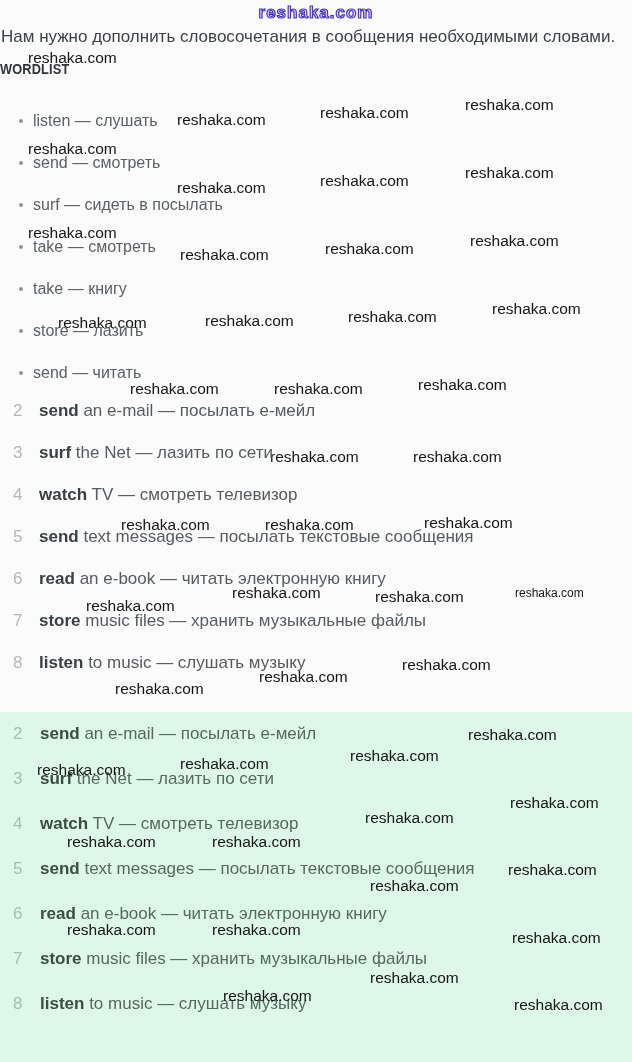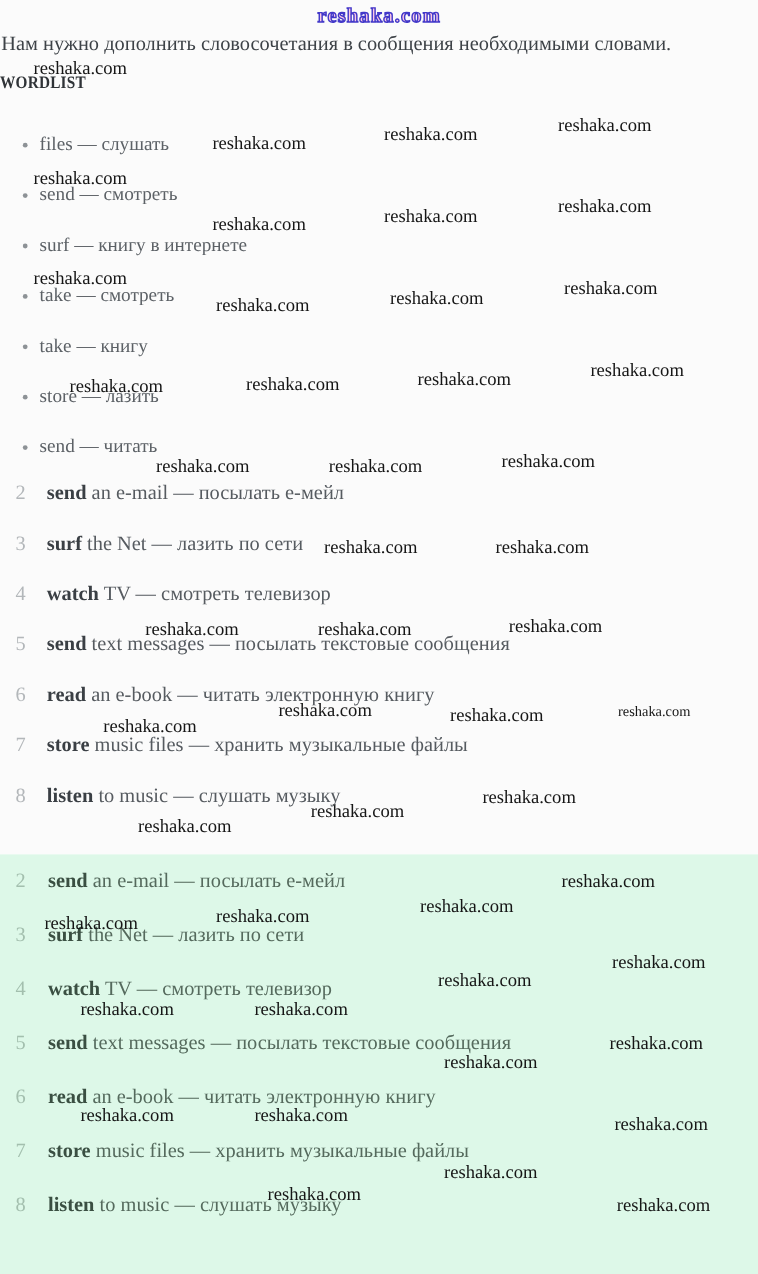--- a/index.html
+++ b/index.html
@@ -1,19 +1,19 @@
 <!DOCTYPE html>
 <html><head>
 <meta charset="utf-8">
 <style>
   html,body{margin:0;padding:0;background:#fbfbfb;}
   #page{
     position:relative;width:632px;height:1062px;overflow:hidden;
     background:#fbfbfb;
-    font-family:Liberation Serif, serif;
+    font-family:Liberation Sans, sans-serif;
   }
   
   .wm{
     position:absolute;font-size:15.5px;line-height:15px;color:#161616;
     white-space:nowrap;letter-spacing:0;
   }
   .wm-sm{font-size:12px;}
   .wm-top{
     position:absolute;top:3px;left:50%;transform:translateX(-50%);
     font-size:17px;font-weight:700;letter-spacing:1px;
@@ -96,29 +96,29 @@
   <span class="wm" style="left:232px;top:585px">reshaka.com</span>
   <span class="wm" style="left:375px;top:589px">reshaka.com</span>
   <span class="wm wm-sm" style="left:515px;top:586px">reshaka.com</span>
   <span class="wm" style="left:86px;top:598px">reshaka.com</span>
   <span class="wm" style="left:402px;top:657px">reshaka.com</span>
   <span class="wm" style="left:259px;top:669px">reshaka.com</span>
   <span class="wm" style="left:115px;top:681px">reshaka.com</span>
 
   <div class="wl-row" style="top:112px">
     <span class="dot"></span>
-    <span>files — слушать</span>
+    <span>listen — слушать</span>
   </div>
   <div class="wl-row" style="top:154px">
     <span class="dot"></span>
     <span>send — смотреть</span>
   </div>
   <div class="wl-row" style="top:196px">
     <span class="dot"></span>
-    <span>surf — книгу в интернете</span>
+    <span>surf — сидеть в посылать</span>
   </div>
   <div class="wl-row" style="top:238px">
     <span class="dot"></span>
     <span>take — смотреть</span>
   </div>
   <div class="wl-row" style="top:280px">
     <span class="dot"></span>
     <span>take — книгу</span>
   </div>
   <div class="wl-row" style="top:322px">

